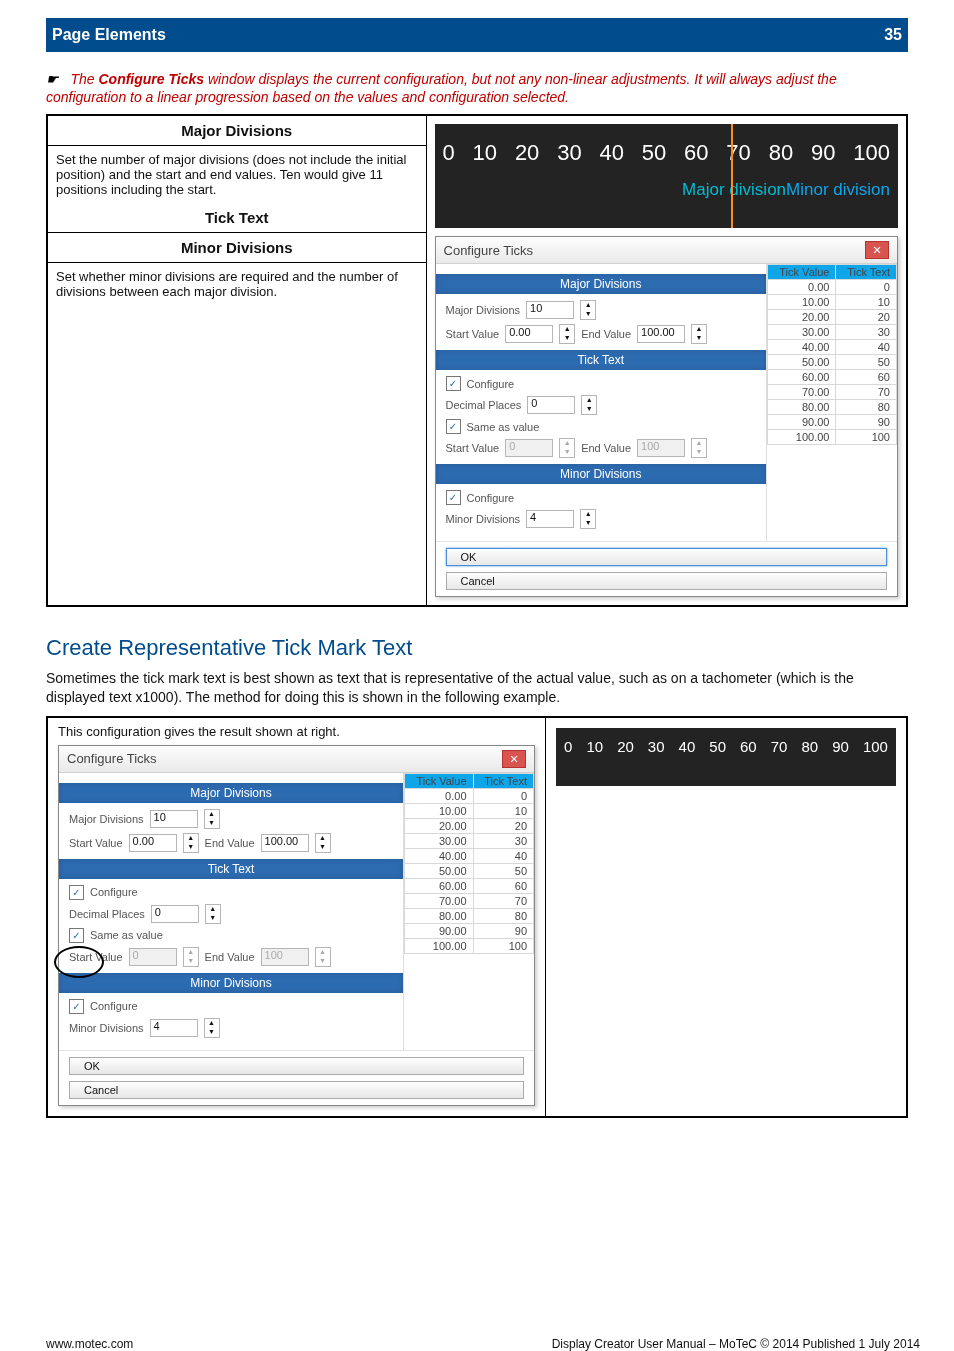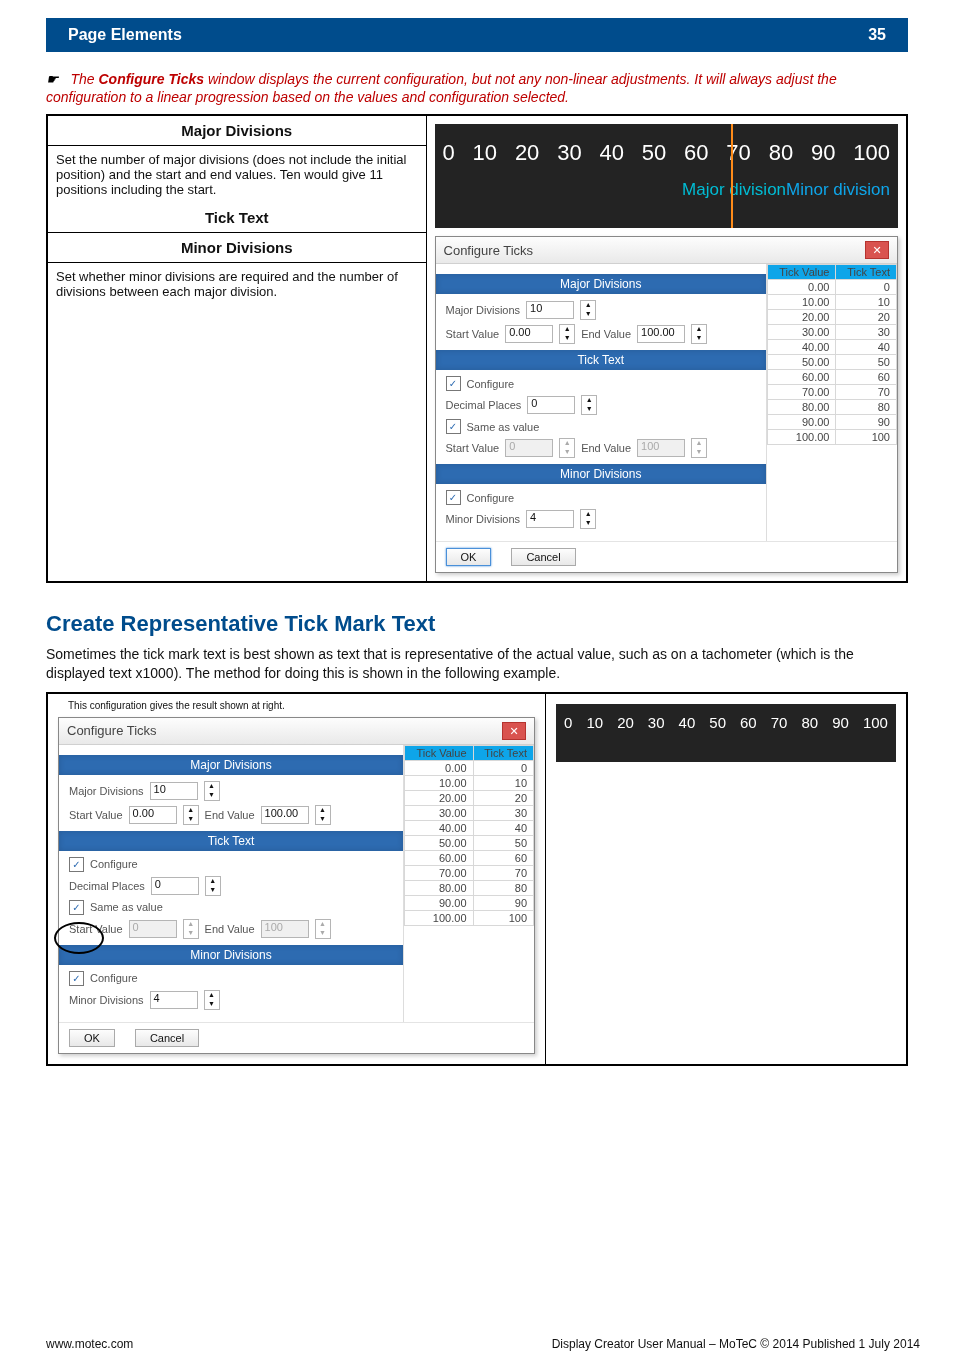--- a/index.html
+++ b/index.html
@@ -1,17 +1,17 @@
 <!DOCTYPE html>
 <html><head>
 <meta charset="utf-8">
 <style>
   html, body { margin: 0; padding: 0; background: #fff; font-family: Arial, Helvetica, sans-serif; color: #111; }
   .page { width: 954px; min-height: 1351px; position: relative; padding: 0 46px 0 46px; box-sizing: border-box; }
-  .header-bar { background: #004c8c; color: #fff; padding: 8px 22px; font-weight: bold; display: flex; justify-content: space-between; font-size: 16px; margin: 18px 0 0 0; }
+  .header-bar { background: #004c8c; color: #fff; padding: 8px 6px; font-weight: bold; display: flex; justify-content: space-between; font-size: 16px; margin: 18px 0 0 0; }
   .note { color: #bd0000; margin: 18px 0 6px 0; font-size: 14px; font-style: italic; line-height: 1.3; }
   .note .lead { color: #bd0000; font-weight: bold; font-style: italic; }
   .note .normal { color: #bd0000; font-style: italic; }
   .point { font-family: 'Segoe UI Symbol', sans-serif; color: #000; padding-right: 8px; }
   .big-frame { border: 2px solid #000; margin-top: 8px; display: flex; }
   .left-col { width: 44%; box-sizing: border-box; }
   .right-col { width: 56%; box-sizing: border-box; display: flex; flex-direction: column; }
   .cell { border: 1px solid #000; padding: 6px 8px; font-size: 13px; }
   .cell-head { text-align: center; font-weight: bold; font-size: 15px; padding: 6px 0; border: 1px solid #000; }
   .left-col .cell, .left-col .cell-head { border-left: none; border-top: none; }
@@ -38,29 +38,29 @@
   .dlg-form label { font-size: 11px; color:#555;}
   .numbox { width: 48px; height: 18px; border: 1px solid #b5b5b5; background:#fff; font-size:11px; padding: 0 3px; box-sizing:border-box;}
   .spin { width: 14px; height: 18px; border:1px solid #b5b5b5; display:flex; flex-direction:column;}
   .spin div { flex:1; font-size:7px; text-align:center; line-height:8px; }
   .cb { width:13px; height:13px; border:1px solid #777; background:#fff; display:inline-flex; align-items:center; justify-content:center; font-size:10px; color:#2d6bb1;}
   .disabled { color:#aaa !important;}
   .disabled .numbox { background:#f0f0f0; color:#aaa;}
   .tv-table { width:100%; border-collapse: collapse; font-size:11px;}
   .tv-table th, .tv-table td { border:1px solid #d8d8d8; padding:1px 6px; text-align:right; font-weight:normal; color:#444;}
   .tv-table th { background:#0ea5e9;}
-  .dlg-buttons { display:flex; justify-content:flex-start; gap:20px; padding: 6px 10px; border-top:1px solid #e4e4e4;}
+  .dlg-buttons { display:flex; justify-content:flex-start; gap:6px; padding: 6px 10px; border-top:1px solid #e4e4e4;flex-direction:column;}
   .btn { border:1px solid #aaa; background:linear-gradient(#fdfdfd,#e8e8e8); font-size:11px; padding:2px 14px; }
   .blue-default { border:1px solid #4a90d9; box-shadow:0 0 2px #4a90d9;}
-  h2.section { color: #004c8c; font-size: 22px; font-weight: bold; margin: 28px 0 8px 0; }
+  h2.section { color: #004c8c; font-size: 22px; font-weight: normal; margin: 28px 0 8px 0; }
   p.body { font-size: 14px; margin: 4px 0 10px 0; line-height:1.3;}
   .frame2 { border: 2px solid #000; display:flex; margin-top:4px;}
   .frame2 .lcol2 { width: 58%; border-right: 1px solid #000;}
   .frame2 .rcol2 { width: 42%; }
-  .frame2 .cap { font-size:10px; padding:6px 20px;}
+  .frame2 .cap { font-size:13px; padding:6px 10px;}
   .circ { position:absolute; border:2px solid #000; border-radius:50%; width:46px; height:28px; left:6px; top:228px;}
   .footer { position: absolute; bottom: 18px; left: 46px; right: 34px; display:flex; justify-content:space-between; font-size:12px; color:#111;}
 </style>
 </head>
 <body>
 <div class="page">
 
 <div class="header-bar">
   <span>Page Elements</span>
   <span>35</span>

